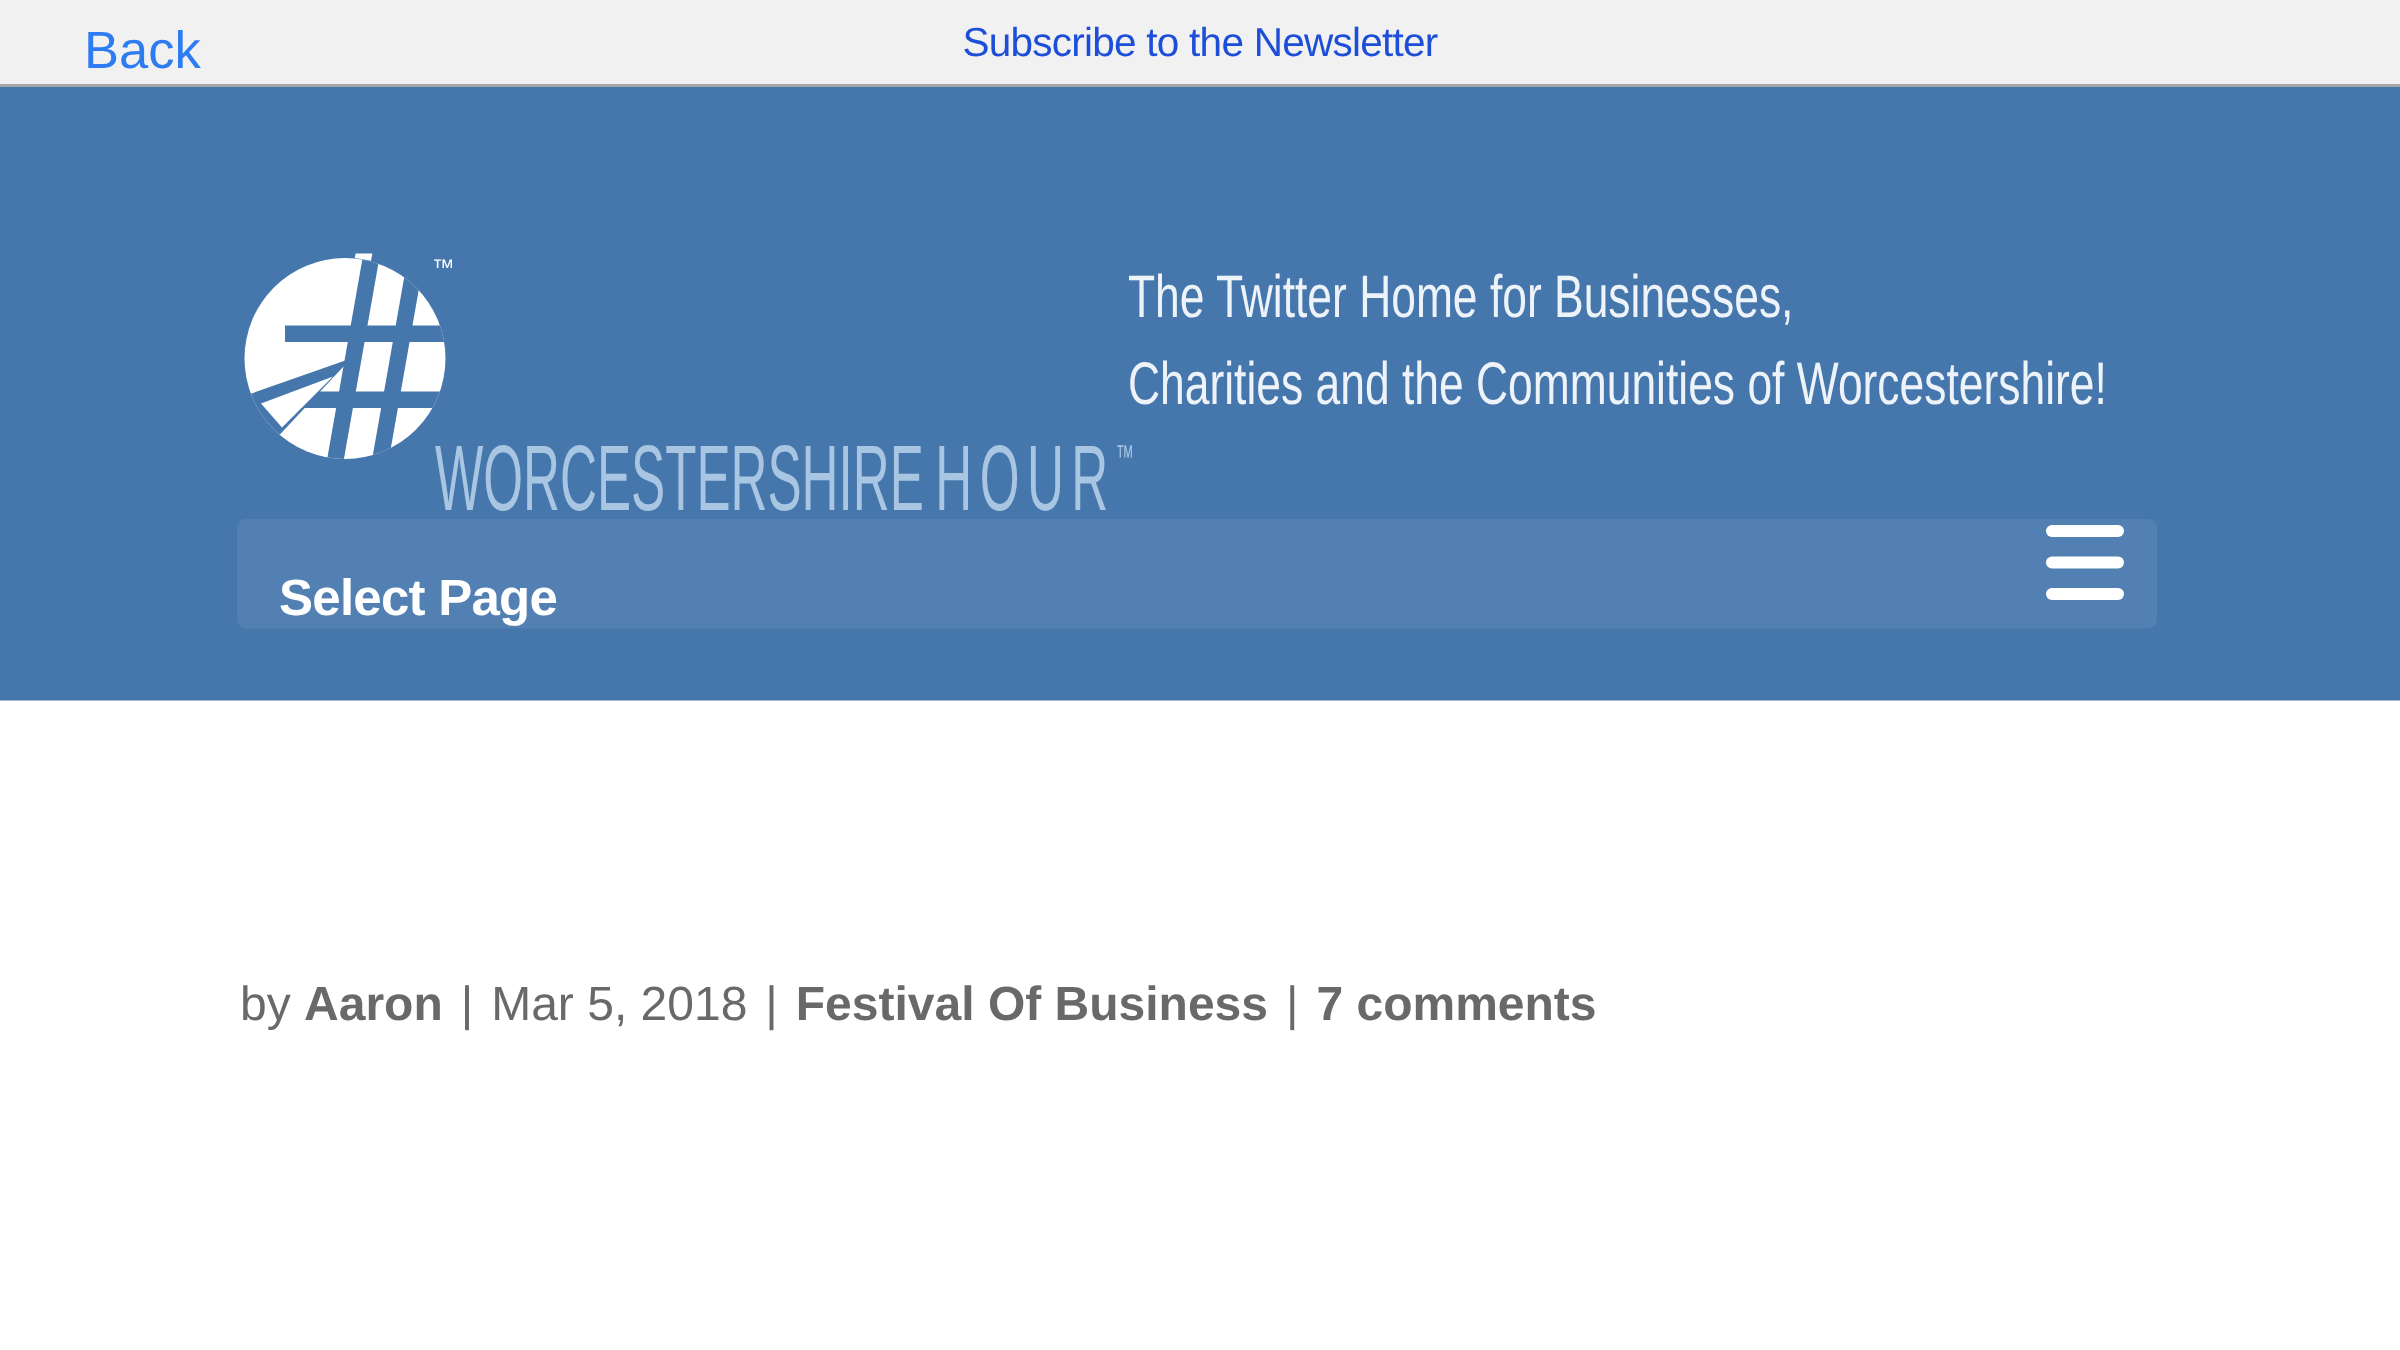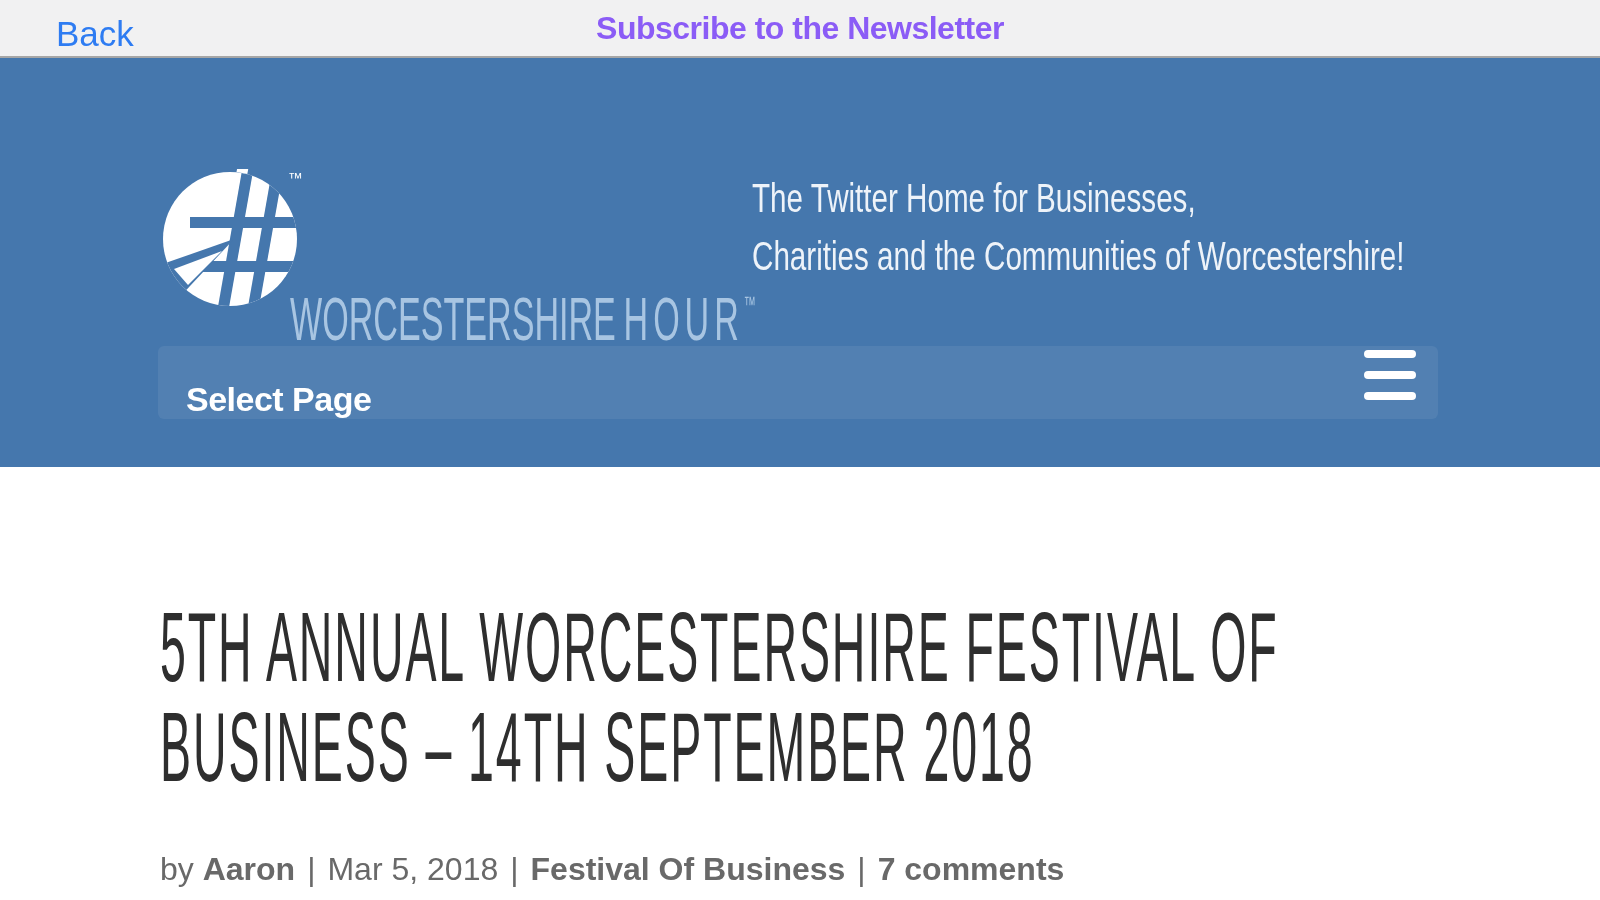--- a/index.html
+++ b/index.html
@@ -11,21 +11,21 @@
     position:relative; height:58px; background:#f1f1f2;
     border-bottom:2px solid #a6a6a6;
     display:flex; align-items:center; justify-content:center;
   }
   .back-link{
     position:absolute; left:56px; top:14px;
     color:#2e7cf2; font-size:35px; line-height:40px; cursor:pointer;
     text-decoration:none;
   }
   .browser-title{
-    font-size:32px; font-weight:bold; color:#8b5cf6; letter-spacing:-0.5px;
+    font-size:27px; font-weight:normal; color:#1d4ed8; letter-spacing:-0.5px;
   }
 
   
   .site-header{
     position:relative; height:409px; background:#4577ad;
   }
   .logo-link{ position:absolute; left:160px; top:111px; display:block; width:580px; height:145px; cursor:pointer; }
   .logo-mark{ position:absolute; left:0; top:0; }
   .brand{
     position:absolute; left:130px; top:105px;
@@ -109,19 +109,15 @@
     <div class="select-page">Select Page</div>
     <div class="menu-button">
       <span class="hamburger">
         <span class="bar"></span><span class="bar"></span><span class="bar"></span>
       </span>
     </div>
   </div>
 </div>
 
 <div class="article">
-  <h1 class="article-title">
-    <div class="title-line">5TH ANNUAL WORCESTERSHIRE FESTIVAL OF</div>
-    <div class="title-line">BUSINESS – 14TH SEPTEMBER 2018</div>
-  </h1>
 
   <div class="byline"><span>by</span> <a>Aaron</a><span class="sep">|</span><span>Mar 5, 2018</span><span class="sep">|</span><a>Festival Of Business</a><span class="sep">|</span><a>7 comments</a></div>
 </div>
 
 </body></html>

